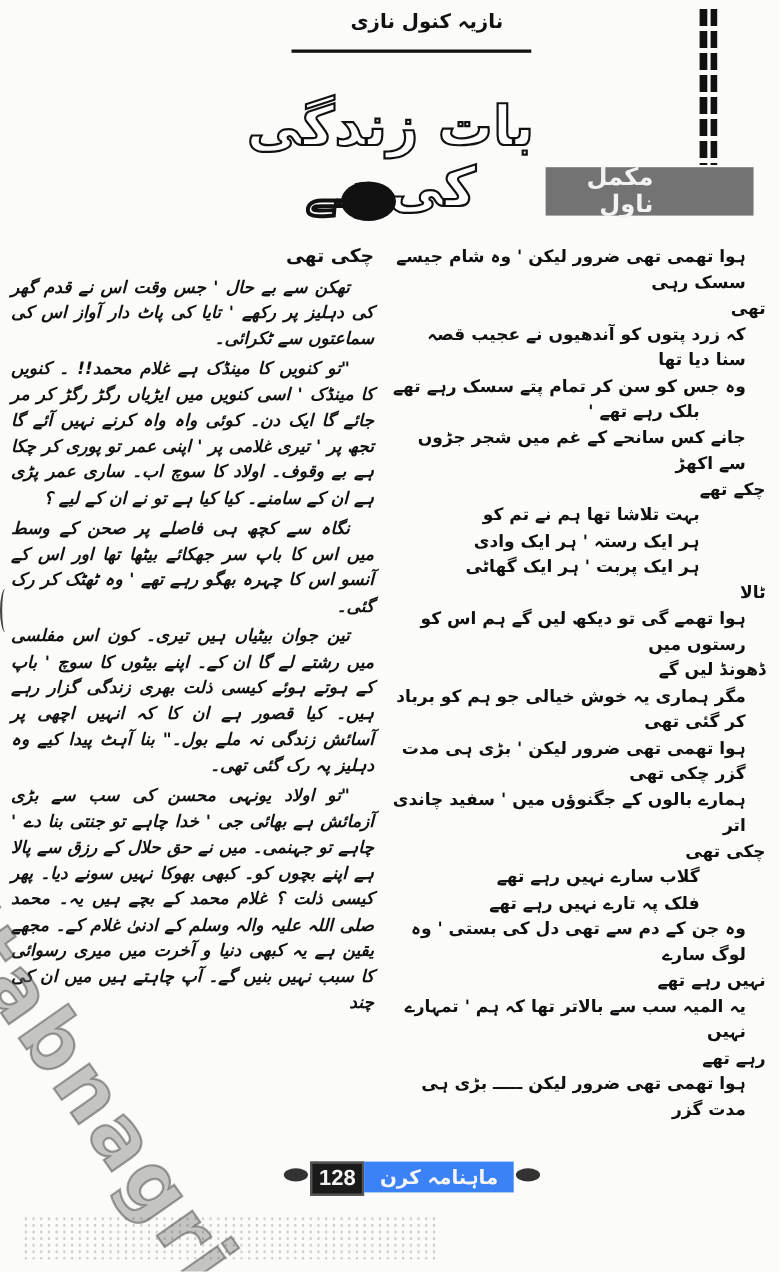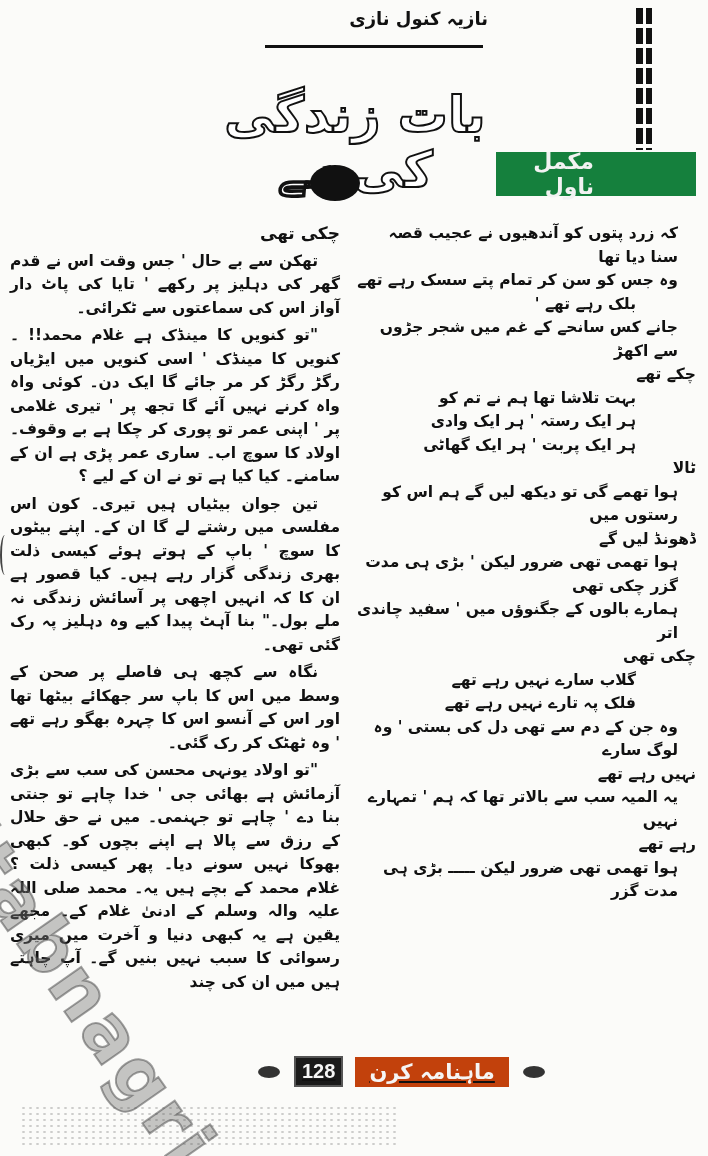--- a/index.html
+++ b/index.html
@@ -3,69 +3,69 @@
 <meta charset="utf-8">
 <style>
   html, body { margin: 0; padding: 0; }
   body {
     width: 708px; height: 1156px; overflow: hidden; position: relative;
     background: #fbfbf9; color: #111;
     font-family: "DejaVu Sans", sans-serif;
   }
   .page { position: absolute; inset: 0; }
   .author-line {
-    position: absolute; left: 268px; top: 8px; width: 220px; text-align: right;
+    position: absolute; left: 278px; top: 8px; width: 220px; text-align: center;
     font-size: 18px; font-weight: bold; direction: rtl;
   }
   .author-rule { position: absolute; left: 265px; top: 45px; width: 218px; height: 3px; background: #111; }
   .dash-bars { position: absolute; left: 636px; top: 8px; width: 16px; height: 142px; display: flex; gap: 3px; }
   .dash-bars span {
     flex: 1;
     background: repeating-linear-gradient(to bottom, #111 0 16px, transparent 16px 20px);
   }
   .title {
     position: absolute; left: 210px; top: 88px; width: 290px; text-align: center;
     font-size: 50px; font-weight: bold; direction: rtl; color: #fff;
     -webkit-text-stroke: 2px #111; letter-spacing: -1px; line-height: 1.1;
   }
   .title-blob { position: absolute; left: 310px; top: 165px; width: 50px; height: 36px; background: #111; border-radius: 50%; }
   .badge {
     position: absolute; left: 496px; top: 152px; width: 188px; height: 44px;
-    background: #15803d; color: #f2f2f2; direction: rtl; display: flex;
-    align-items: center; justify-content: flex-end; padding-right: 12px;
+    background: #737373; color: #f2f2f2; direction: rtl; display: flex;
+    align-items: center; justify-content: flex-end; padding-right: 1px;
   }
   .badge span { margin-right: 90px; font-size: 22px; font-weight: bold; }
   .col {
     position: absolute; top: 222px; direction: rtl; text-align: right;
     font-size: 15.5px; line-height: 23.5px; font-weight: bold;
   }
   .col.right { left: 356px; width: 340px; }
   .col.left { left: 10px; width: 330px; text-align: justify; text-align-last: right; }
   .col p { margin: 0; }
   .col .verse { padding-right: 18px; }
   .col .verse2 { padding-right: 60px; }
-  .col .para { text-indent: 22px; margin-top: 4px; }
+  .col .para { text-indent: 22px; margin-top: 4px; font-style: italic; }
   .col .heading { font-size: 17px; margin-bottom: 2px; }
   .watermark {
     position: absolute; left: -30px; top: 760px; transform: rotate(55deg);
     transform-origin: left top; font-size: 72px; font-weight: bold;
     color: rgba(120,120,120,0.42); -webkit-text-stroke: 2px rgba(70,70,70,0.5);
     letter-spacing: 4px; white-space: nowrap; pointer-events: none;
   }
   .footer {
-    position: absolute; left: 256px; top: 1056px; display: flex; align-items: center; gap: 12px; text-decoration: underline;
+    position: absolute; left: 256px; top: 1056px; display: flex; align-items: flex-start; gap: 0;
   }
   .orn { width: 26px; height: 24px; position: relative; }
   .orn::before { content: ""; position: absolute; inset: 6px 2px; background: #333; border-radius: 50%; }
   .page-num {
     background: #1a1a1a; color: #f5f5f5; font-size: 20px; font-weight: bold;
     padding: 2px 6px; border: 2px solid #555; font-family: "Liberation Sans", sans-serif;
   }
   .mag {
-    background: #c2410c; color: #f5f5f5; font-size: 21px; font-weight: bold;
+    background: #3b82f6; color: #f5f5f5; font-size: 18px; font-weight: bold;
     padding: 3px 14px; direction: rtl;
   }
   .speckle {
     position: absolute; left: 20px; top: 1105px; width: 380px; height: 40px;
     background-image: radial-gradient(circle, rgba(80,80,80,0.45) 1px, transparent 1.4px);
     background-size: 7px 6px; opacity: 0.6;
   }
   .left-edge { position: absolute; left: 0; top: 535px; width: 8px; height: 40px; border-left: 2px solid #444; border-radius: 50%; }
 </style>
 </head>
@@ -82,49 +82,52 @@
   <div class="author-rule"></div>
 
   <div class="title">بات زندگی کی ہے</div>
   <div class="title-blob"></div>
 
   <div class="badge">
     <span>مکمل ناول</span>
   </div>
 
   <div class="col right">
+    <p class="verse">ہوا تھمی تھی ضرور لیکن ' وہ شام جیسے سسک رہی</p>
+    <p>تھی</p>
     <p class="verse">کہ زرد پتوں کو آندھیوں نے عجیب قصہ سنا دیا تھا</p>
     <p class="verse">وہ جس کو سن کر تمام پتے سسک رہے تھے</p>
     <p class="verse2">بلک رہے تھے '</p>
     <p class="verse">جانے کس سانحے کے غم میں شجر جڑوں سے اکھڑ</p>
     <p>چکے تھے</p>
     <p class="verse2">بہت تلاشا تھا ہم نے تم کو</p>
     <p class="verse2">ہر ایک رستہ ' ہر ایک وادی</p>
     <p class="verse2">ہر ایک پربت ' ہر ایک گھاٹی</p>
     <p>ٹالا</p>
     <p class="verse">ہوا تھمے گی تو دیکھ لیں گے ہم اس کو رستوں میں</p>
     <p>ڈھونڈ لیں گے</p>
+    <p class="verse">مگر ہماری یہ خوش خیالی جو ہم کو برباد کر گئی تھی</p>
     <p class="verse">ہوا تھمی تھی ضرور لیکن ' بڑی ہی مدت گزر چکی تھی</p>
     <p class="verse">ہمارے بالوں کے جگنوؤں میں ' سفید چاندی اتر</p>
     <p>چکی تھی</p>
     <p class="verse2">گلاب سارے نہیں رہے تھے</p>
     <p class="verse2">فلک پہ تارے نہیں رہے تھے</p>
     <p class="verse">وہ جن کے دم سے تھی دل کی بستی ' وہ لوگ سارے</p>
     <p>نہیں رہے تھے</p>
     <p class="verse">یہ المیہ سب سے بالاتر تھا کہ ہم ' تمہارے نہیں</p>
     <p>رہے تھے</p>
     <p class="verse">ہوا تھمی تھی ضرور لیکن ـــــ بڑی ہی مدت گزر</p>
   </div>
 
   <div class="col left">
     <p class="heading">چکی تھی</p>
     <p class="para">تھکن سے بے حال ' جس وقت اس نے قدم گھر کی دہلیز پر رکھے ' تایا کی پاٹ دار آواز اس کی سماعتوں سے ٹکرائی۔</p>
     <p class="para">"تو کنویں کا مینڈک ہے غلام محمد!! ۔ کنویں کا مینڈک ' اسی کنویں میں ایڑیاں رگڑ رگڑ کر مر جائے گا ایک دن۔ کوئی واہ واہ کرنے نہیں آئے گا تجھ پر ' تیری غلامی پر ' اپنی عمر تو پوری کر چکا ہے بے وقوف۔ اولاد کا سوچ اب۔ ساری عمر پڑی ہے ان کے سامنے۔ کیا کیا ہے تو نے ان کے لیے ؟</p>
+    <p class="para">نگاہ سے کچھ ہی فاصلے پر صحن کے وسط میں اس کا باپ سر جھکائے بیٹھا تھا اور اس کے آنسو اس کا چہرہ بھگو رہے تھے ' وہ ٹھٹک کر رک گئی۔</p>
     <p class="para">تین جوان بیٹیاں ہیں تیری۔ کون اس مفلسی میں رشتے لے گا ان کے۔ اپنے بیٹوں کا سوچ ' باپ کے ہوتے ہوئے کیسی ذلت بھری زندگی گزار رہے ہیں۔ کیا قصور ہے ان کا کہ انہیں اچھی پر آسائش زندگی نہ ملے بول۔" بنا آہٹ پیدا کیے وہ دہلیز پہ رک گئی تھی۔</p>
-    <p class="para">نگاہ سے کچھ ہی فاصلے پر صحن کے وسط میں اس کا باپ سر جھکائے بیٹھا تھا اور اس کے آنسو اس کا چہرہ بھگو رہے تھے ' وہ ٹھٹک کر رک گئی۔</p>
     <p class="para">"تو اولاد یونہی محسن کی سب سے بڑی آزمائش ہے بھائی جی ' خدا چاہے تو جنتی بنا دے ' چاہے تو جہنمی۔ میں نے حق حلال کے رزق سے پالا ہے اپنے بچوں کو۔ کبھی بھوکا نہیں سونے دیا۔ پھر کیسی ذلت ؟ غلام محمد کے بچے ہیں یہ۔ محمد صلی اللہ علیہ والہ وسلم کے ادنیٰ غلام کے۔ مجھے یقین ہے یہ کبھی دنیا و آخرت میں میری رسوائی کا سبب نہیں بنیں گے۔ آپ چاہتے ہیں میں ان کی چند</p>
   </div>
 
   <div class="left-edge"></div>
 
   <div class="watermark">kitabnagri.com</div>
 
   <div class="footer">
     <span class="orn"></span>
     <span class="page-num">128</span>

